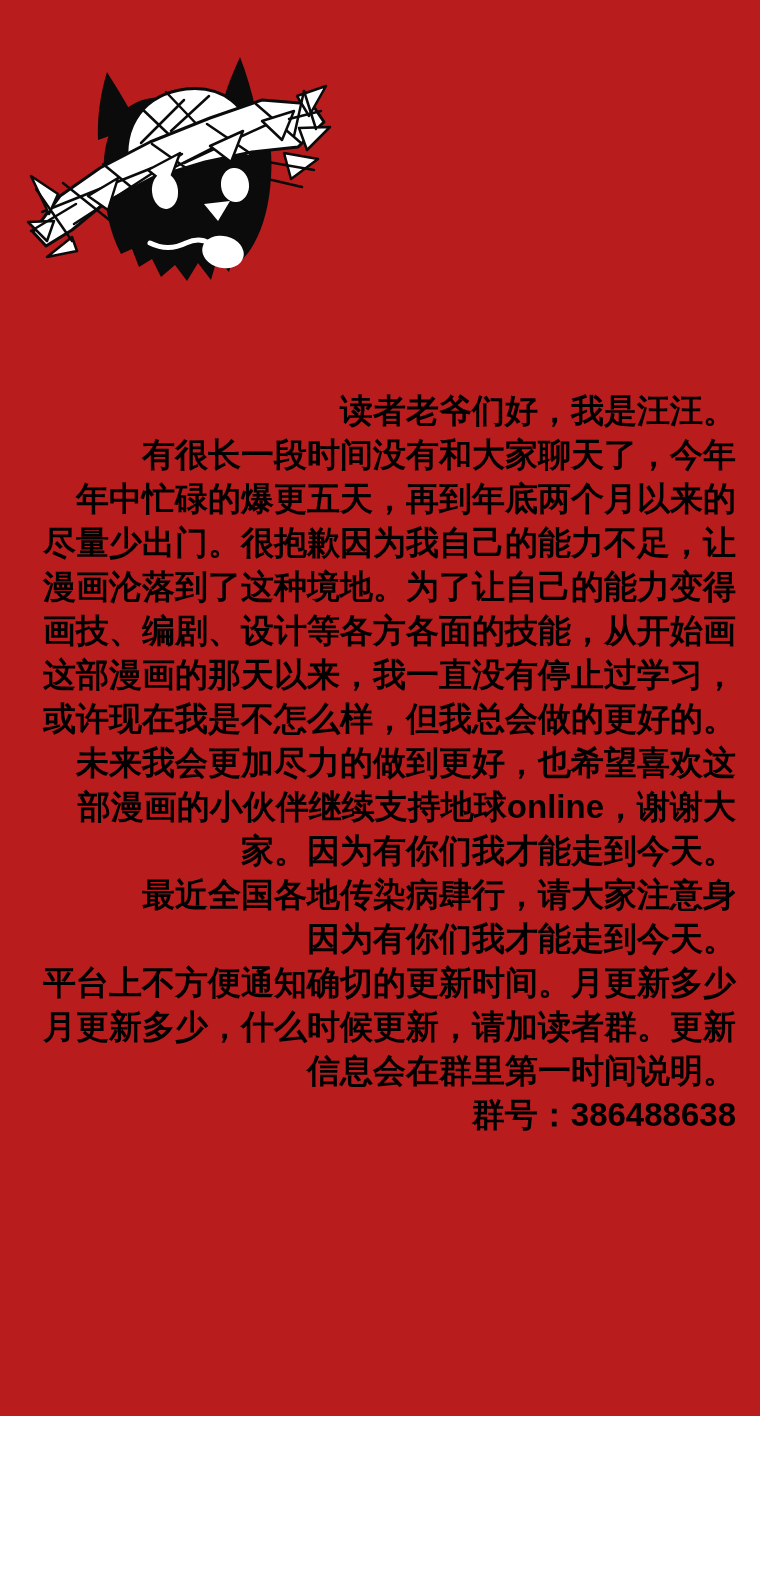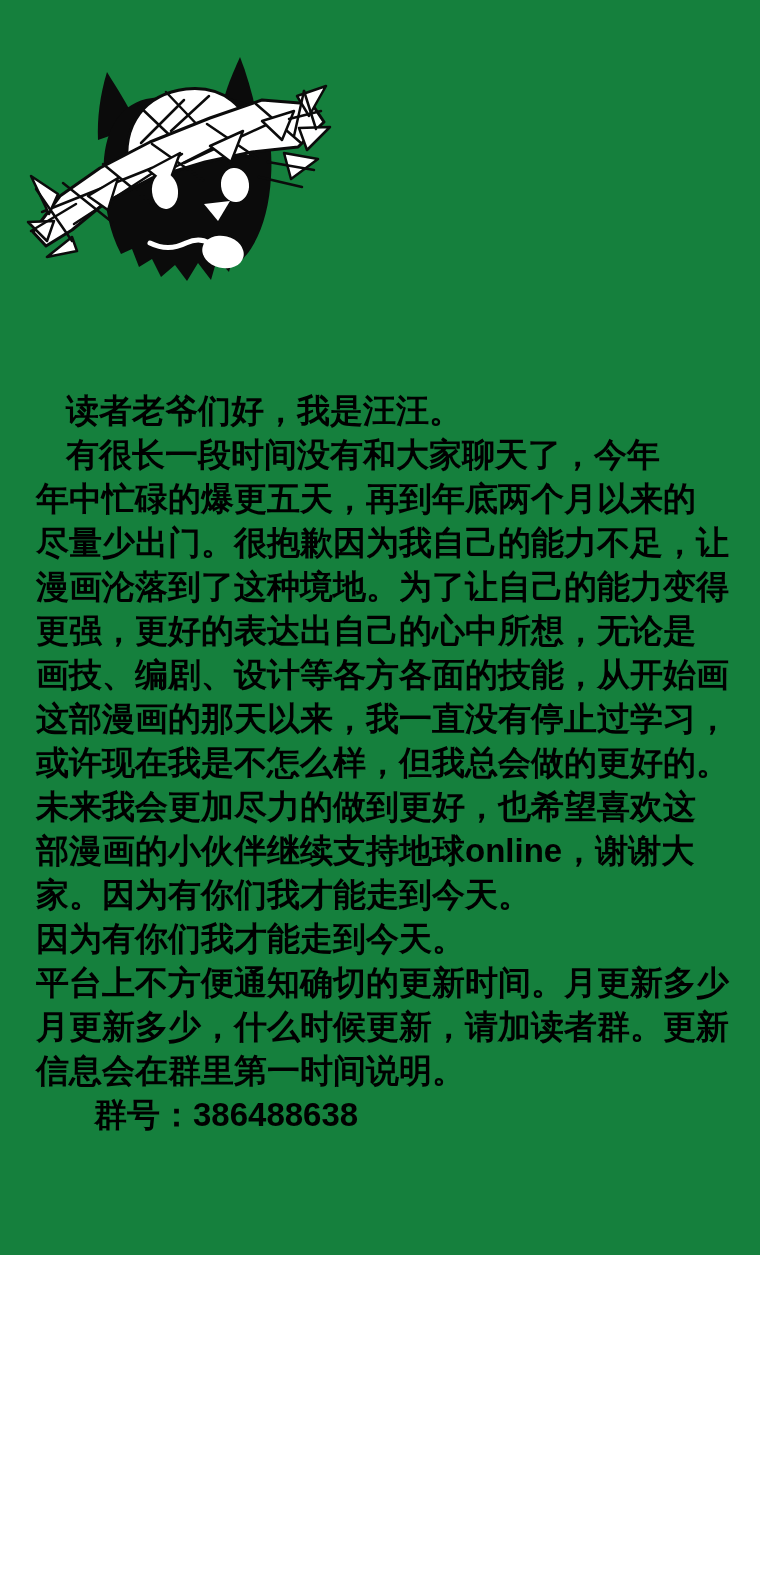--- a/index.html
+++ b/index.html
@@ -3,24 +3,25 @@
 <meta charset="utf-8">
 <style>
   html, body {
     margin: 0;
     padding: 0;
     background: #ffffff;
   }
   .page {
     position: relative;
     width: 760px;
-    height: 1255px;
-    background: #15803d;
+    height: 1416px;
+    background: #b91c1c;
     overflow: hidden;
     font-family: "Liberation Sans", "DejaVu Sans", sans-serif;
+    text-align: right;
   }
   .logo {
     position: absolute;
     left: 25px;
     top: 45px;
     width: 310px;
     height: 272px;
   }
   .letter {
     position: absolute;
@@ -112,27 +113,27 @@
     <path d="M150,243 Q168,252 186,243 Q199,237 209,243" stroke="#ffffff" stroke-width="5" fill="none" stroke-linecap="round"></path>
     <ellipse cx="223" cy="252" rx="21" ry="16" fill="#ffffff" transform="rotate(14 223 252)"></ellipse>
   </svg>
 
   <div class="letter">
       <div class="line indent-1">读者老爷们好，我是汪汪。</div>
       <div class="line indent-1">有很长一段时间没有和大家聊天了，今年</div>
       <div class="line indent-0">年中忙碌的爆更五天，再到年底两个月以来的</div>
       <div class="line indent-0">尽量少出门。很抱歉因为我自己的能力不足，让</div>
       <div class="line indent-0">漫画沦落到了这种境地。为了让自己的能力变得</div>
-      <div class="line indent-0">更强，更好的表达出自己的心中所想，无论是</div>
       <div class="line indent-0">画技、编剧、设计等各方各面的技能，从开始画</div>
       <div class="line indent-0">这部漫画的那天以来，我一直没有停止过学习，</div>
       <div class="line indent-0">或许现在我是不怎么样，但我总会做的更好的。</div>
       <div class="line indent-0">未来我会更加尽力的做到更好，也希望喜欢这</div>
       <div class="line indent-0">部漫画的小伙伴继续支持地球online，谢谢大</div>
       <div class="line indent-0">家。因为有你们我才能走到今天。</div>
+      <div class="line indent-2">最近全国各地传染病肆行，请大家注意身</div>
       <div class="line indent-0">因为有你们我才能走到今天。</div>
       <div class="line indent-0">平台上不方便通知确切的更新时间。月更新多少</div>
       <div class="line indent-0">月更新多少，什么时候更新，请加读者群。更新</div>
       <div class="line indent-0">信息会在群里第一时间说明。</div>
       <div class="line indent-3">群号：386488638</div>
     </div>
 
   <div class="watermark">飒漫画</div>
 
 </div>

